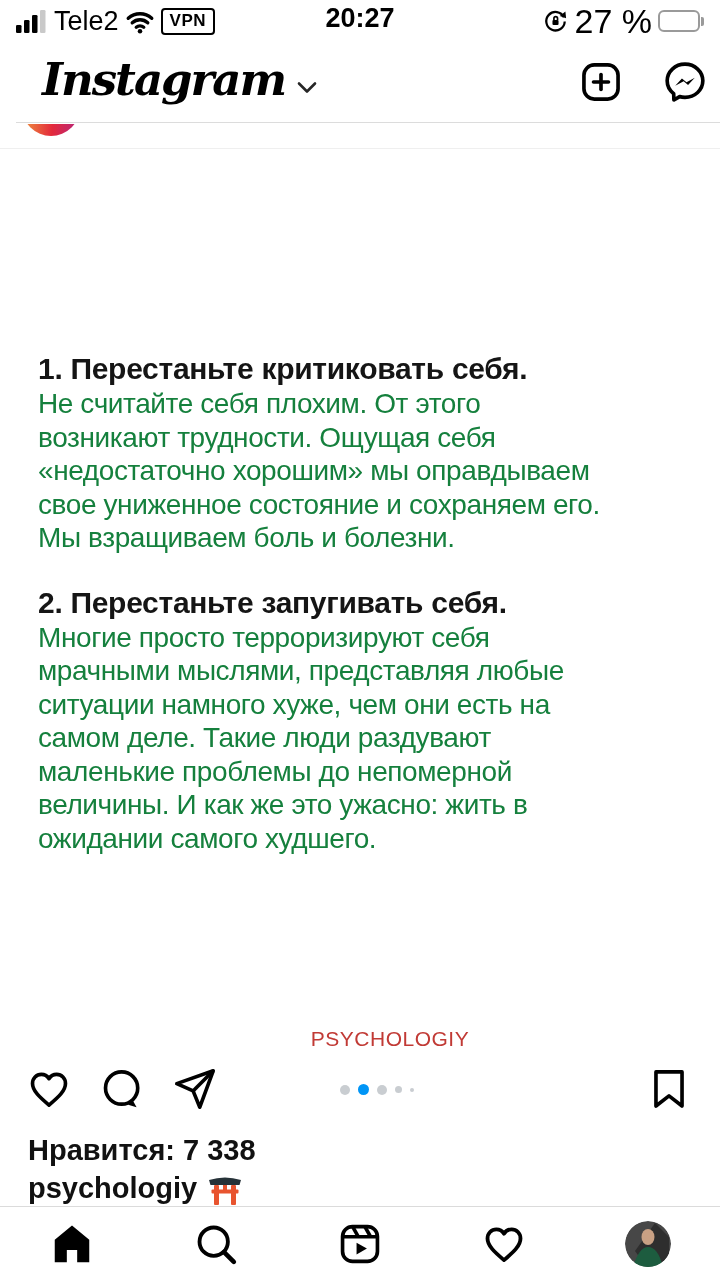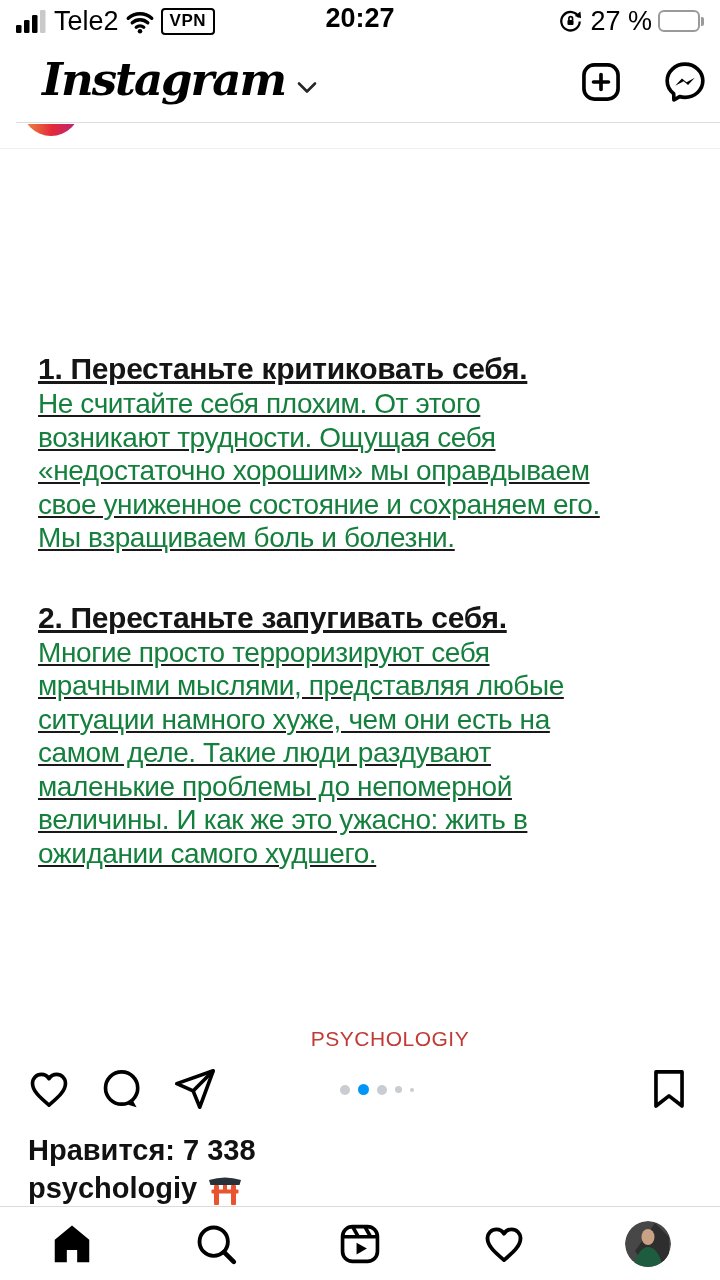--- a/index.html
+++ b/index.html
@@ -5,43 +5,43 @@
   * { margin:0; padding:0; box-sizing:border-box; }
   html,body { width:720px; height:1280px; background:#fff; overflow:hidden; }
   body { font-family:"Liberation Sans","DejaVu Sans",sans-serif; color:#000; position:relative; }
 
   
   .status-bar{position:absolute;top:0;left:0;width:720px;height:42px;display:flex;align-items:center;justify-content:space-between;padding:0 16px;}
   .sb-left,.sb-right{display:flex;align-items:center;gap:6px;}
   .sb-carrier{font-size:27px;color:#000;}
   .sb-time{position:absolute;left:50%;transform:translateX(-50%);top:3px;font-size:27px;font-weight:600;}
   .vpn-badge{border:2.5px solid #000;border-radius:4px;padding:1px 7px 2px;font-size:17px;font-weight:700;letter-spacing:.5px;}
-  .sb-batt-text{font-size:27px;}
+  .sb-batt-text{font-size:34px;}
   .battery{display:flex;align-items:center;}
   .batt-body{width:42px;height:22px;border:2px solid #9a9a9a;border-radius:6px;padding:2px;}
   .batt-fill{width:11px;height:100%;background:#111;border-radius:2px;}
   .batt-tip{width:3px;height:9px;background:#9a9a9a;border-radius:0 2px 2px 0;margin-left:1px;}
 
   
   .app-header{position:absolute;top:42px;left:0;width:720px;height:81px;display:flex;align-items:center;padding:0 28px 0 26px;border-bottom:1px solid #dcdcdc;background:#fff;margin-left:16px;}
   .logo{font-family:"DejaVu Serif",serif;font-style:italic;font-weight:700;font-size:45px;letter-spacing:-2px;line-height:1;padding-bottom:6px;}
   .logo-chevron{margin-left:12px;margin-top:10px;}
   .header-actions{margin-left:auto;display:flex;align-items:center;gap:38px;}
   .hicon{width:46px;height:46px;display:block;}
 
   
   .stories-sliver{position:absolute;top:124px;left:0;width:720px;height:25px;overflow:hidden;border-bottom:1px solid #efefef;background:#fff;}
   .story-ring{position:absolute;left:22px;top:-46px;width:58px;height:58px;border-radius:50%;background:linear-gradient(95deg,#f0a23f 0%,#e3293b 55%,#b4257f 100%);}
 
   
   .post-image{position:absolute;top:150px;left:0;width:720px;height:910px;background:#fff;}
-  .post-text{position:absolute;top:200px;left:38px;right:24px;color:#181818;text-decoration:underline;}
+  .post-text{position:absolute;top:200px;left:38px;right:24px;color:#181818;}
   .post-section h2{font-size:30px;font-weight:700;letter-spacing:-.3px;line-height:37px;color:#151515;}
   .post-section .body-text{font-size:28px;line-height:33.5px;letter-spacing:-.4px;white-space:pre-line;color:#15803d;}
-  .post-section + .post-section{margin-top:44px;}
+  .post-section + .post-section{margin-top:29px;}
   .watermark{position:absolute;left:50%;transform:translateX(-50%);margin-left:30px;top:877px;font-size:21px;letter-spacing:.5px;color:#c13a35;font-weight:500;}
 
   
   .action-bar{position:absolute;top:1060px;left:0;width:720px;height:58px;}
   .ab-left{position:absolute;left:26px;top:6px;display:flex;align-items:center;gap:27px;}
   .aicon{width:46px;height:46px;display:block;}
   .carousel-dots{position:absolute;left:50%;transform:translateX(-50%);margin-left:17px;top:24px;display:flex;align-items:center;gap:8px;}
   .dot{border-radius:50%;background:#c9cdd1;display:inline-block;}
   .dot.d1,.dot.d3{width:10px;height:10px;}
   .dot.d2{width:11px;height:11px;}

